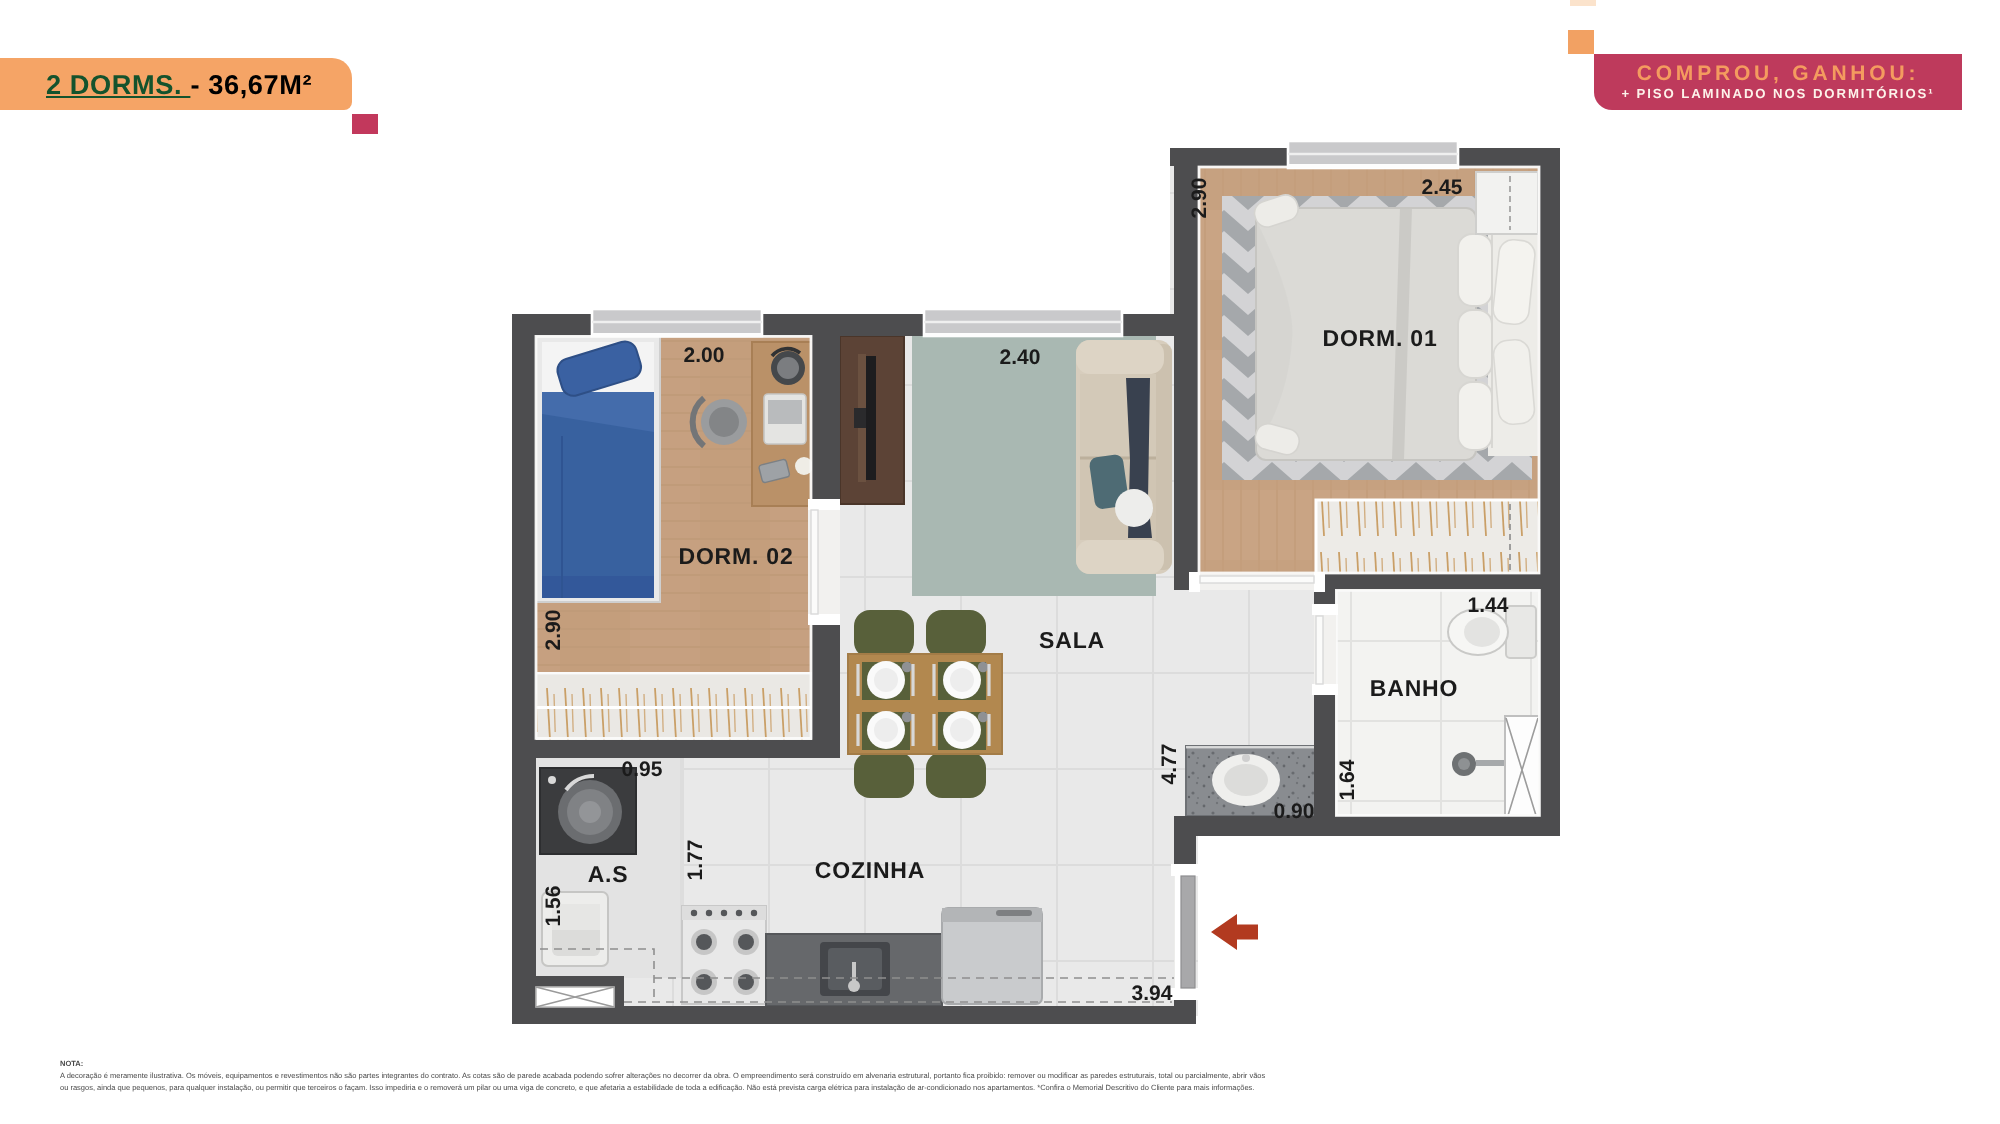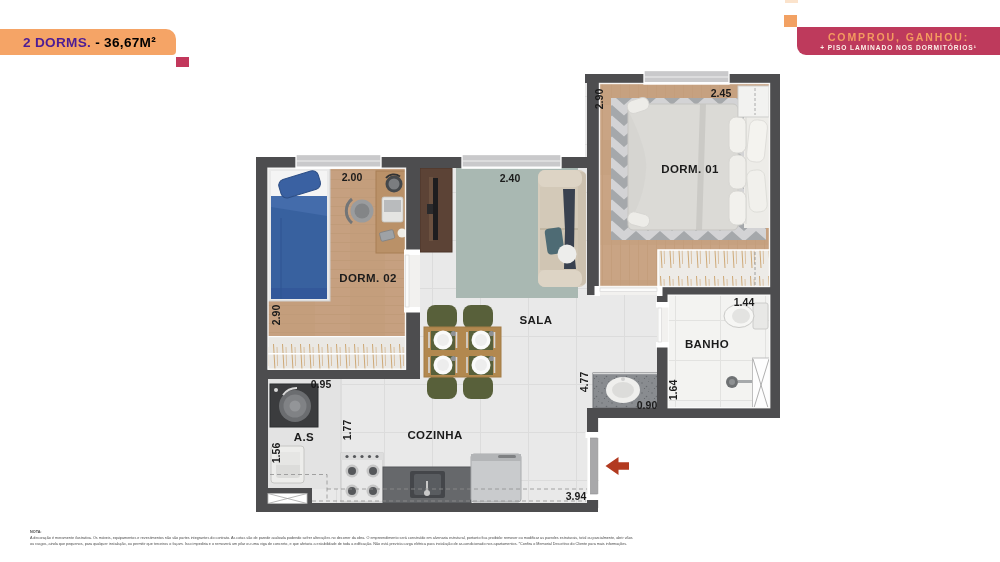--- a/index.html
+++ b/index.html
@@ -1,24 +1,24 @@
 <!DOCTYPE html>
 <html><head>
 <meta charset="utf-8">
 <style>
   html,body{margin:0;padding:0;background:#fff;}
   .page{position:relative;width:1000px;height:562px;background:#fff;overflow:hidden;
         font-family:"Liberation Sans",sans-serif;}
   .badgeL{position:absolute;left:0;top:29px;width:176px;height:26px;background:#F5A466;
           border-radius:0 10px 4px 0;display:flex;align-items:center;}
   .badgeL > span{font-weight:bold;font-size:13.6px;letter-spacing:.3px;margin-left:23px;white-space:nowrap;}
-  .badgeL .w{color:#4c1d95;}
+  .badgeL .w{color:#14532d;text-decoration:underline;}
   .badgeL .c{color:#000000;}
   .sqC{position:absolute;left:176px;top:57px;width:13px;height:10px;background:#C2385C;}
-  .badgeR{position:absolute;left:797px;top:27px;width:203px;height:28px;background:#BE3A5C;
+  .badgeR{position:absolute;left:797px;top:27px;width:184px;height:28px;background:#BE3A5C;
           border-radius:0 0 0 9px;text-align:center;color:#fff;}
   .badgeR .l1{font-weight:bold;font-size:10.5px;letter-spacing:1.9px;color:#F49B5F;margin-top:3.5px;}
   .badgeR .l2{font-weight:bold;font-size:6.6px;letter-spacing:0.95px;color:#FDF2EA;margin-top:1.5px;}
   .sqO{position:absolute;left:784px;top:15px;width:13px;height:12px;background:#F2A163;}
   .sqO2{position:absolute;left:785px;top:0px;width:13px;height:3px;background:#FBE3CC;}
   .note{position:absolute;left:30px;top:530px;width:700px;color:#4a4a4a;font-size:3.75px;line-height:1.55;}
   .note .nl{display:block;white-space:nowrap;}
   svg{position:absolute;left:0;top:0;}
   text{font-family:"Liberation Sans",sans-serif;}
   .dim{font-weight:bold;font-size:10.5px;fill:#1b1b1b;}

